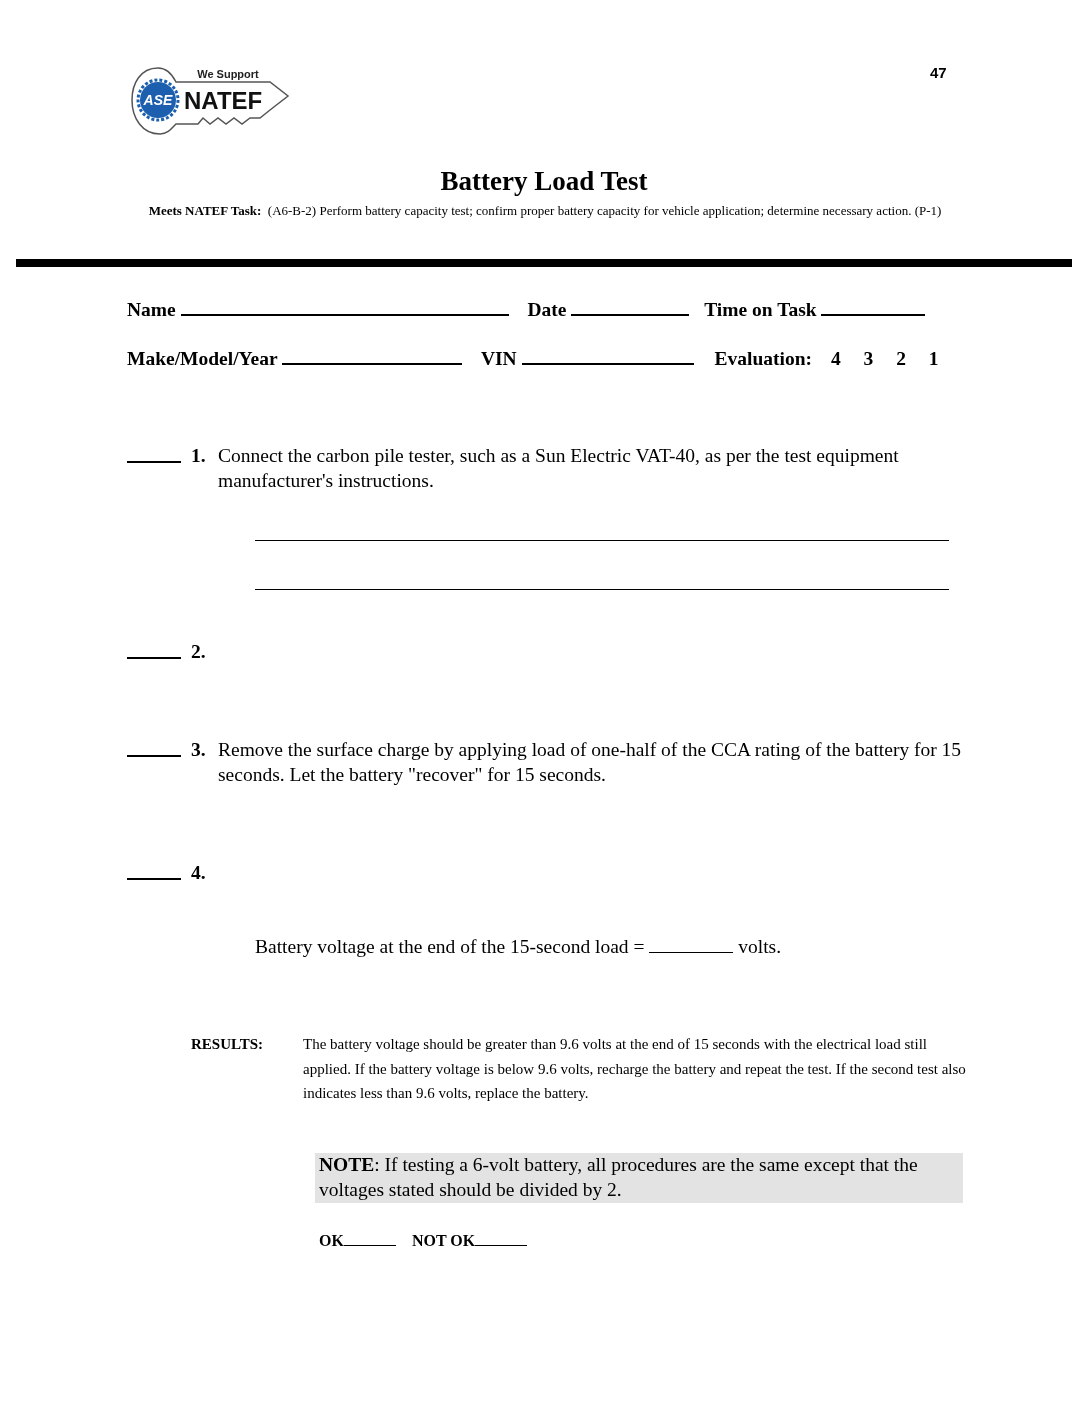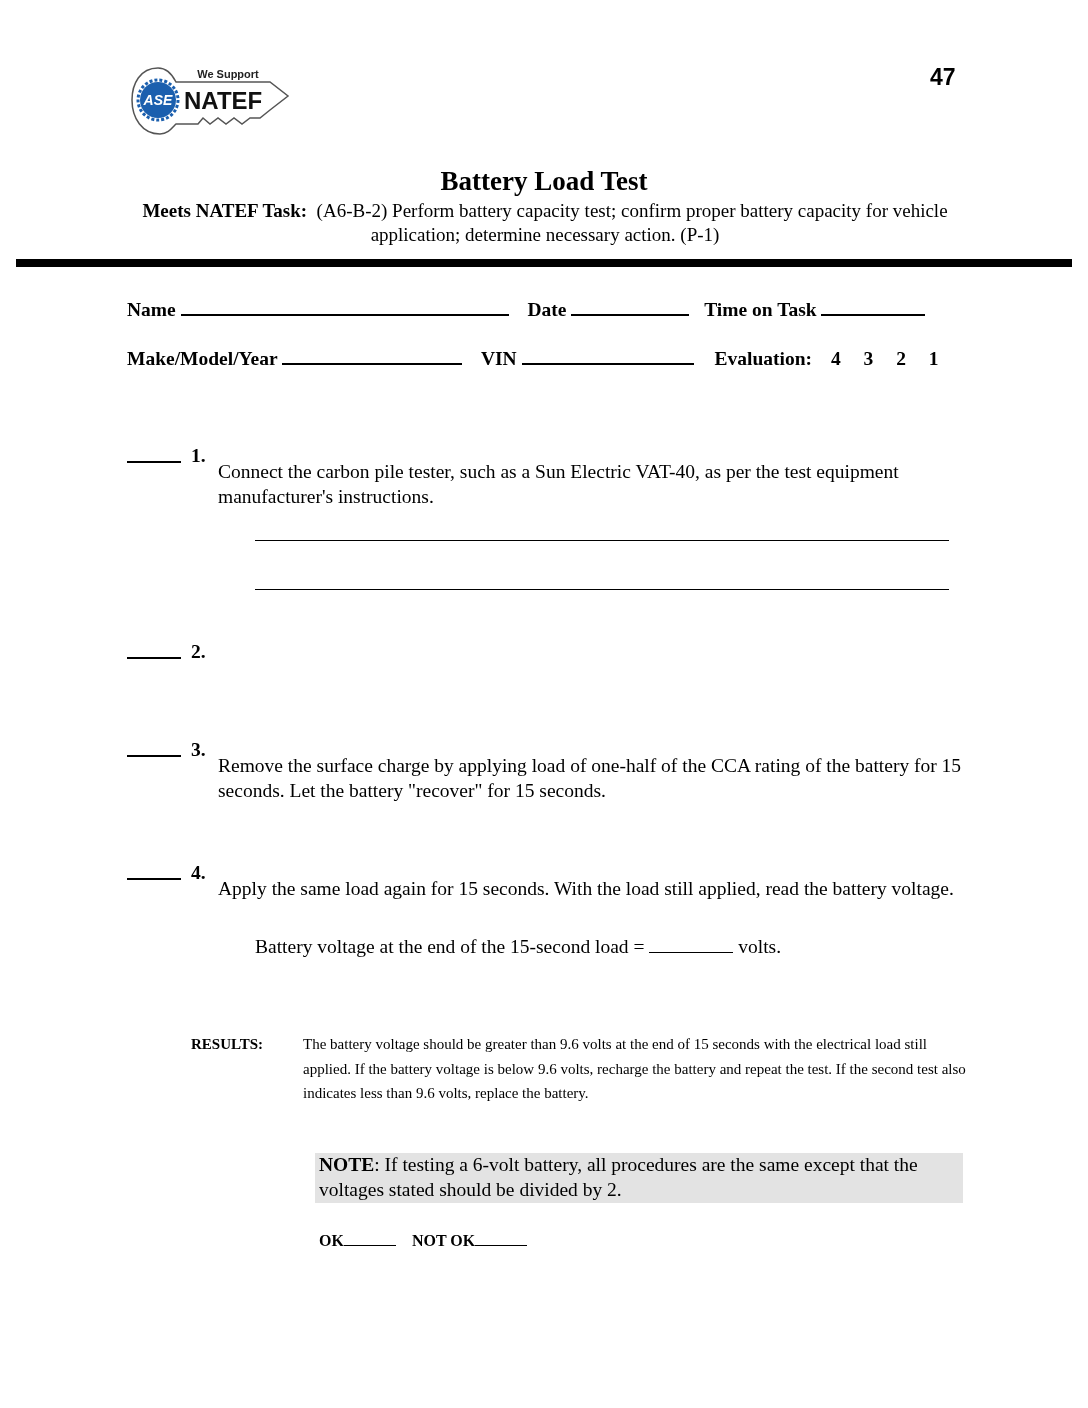--- a/index.html
+++ b/index.html
@@ -2,31 +2,31 @@
 <html><head>
 <meta charset="utf-8">
 <style>
   html, body { margin: 0; padding: 0; background: #ffffff; }
   body {
     width: 1088px; height: 1408px; position: relative; overflow: hidden;
     font-family: "Liberation Serif", "DejaVu Serif", serif; color: #000;
   }
   .abs { position: absolute; }
   .logo { left: 128px; top: 62px; width: 165px; height: 82px; }
-  .page-num { left: 930px; top: 64px; font-family: "Liberation Sans", sans-serif; font-weight: bold; font-size: 23px; }
+  .page-num { left: 930px; top: 64px; font-family: "Liberation Sans", sans-serif; font-weight: bold; font-size: 15px; }
   .title { left: 0; width: 1088px; top: 150px; text-align: center; font-size: 27px; font-weight: bold; margin-top: 16px; }
-  .task { left: 120px; width: 850px; top: 199px; text-align: center; font-size: 19px; line-height: 24px; }
+  .task { left: 120px; width: 850px; top: 199px; text-align: center; font-size: 13px; line-height: 24px; }
   .task b { font-weight: bold; }
   .rule { left: 16px; top: 259px; width: 1056px; height: 8px; background: #000; }
   .fields { font-size: 19.5px; font-weight: bold; white-space: nowrap; }
   .blank { display: inline-block; border-bottom: 2px solid #000; height: 18px; vertical-align: baseline; }
   .item { left: 127px; width: 840px; font-size: 19.5px; line-height: 25px; }
   .item .chk { position: absolute; left: 0; top: 0; width: 54px; height: 18px; border-bottom: 2px solid #000; }
   .item .num { position: absolute; left: 64px; top: 0; font-weight: bold; }
-  .item .txt { position: absolute; left: 91px; top: 0; width: 760px; margin-top: 16px; }
+  .item .txt { position: absolute; left: 91px; top: 0; width: 760px; }
   .write-line { left: 255px; width: 694px; height: 0; border-top: 1px solid #000; }
   .inline-blank { display: inline-block; border-bottom: 1.5px solid #000; height: 17px; vertical-align: baseline; }
   .results { left: 191px; width: 780px; font-size: 15px; line-height: 24.5px; }
   .results .lbl { position: absolute; left: 0; top: 0; font-weight: bold; }
   .results .body { position: absolute; left: 112px; top: 0; width: 665px; text-indent: 0; }
   .note { left: 315px; top: 1153px; width: 648px; height: 50px; background: #e3e3e3; font-size: 19.5px; line-height: 24.5px; padding: 0 0 0 4px; box-sizing: border-box; }
   .ok { left: 319px; top: 1228px; font-size: 16px; font-weight: bold; white-space: nowrap; }
 </style>
 </head>
 <body>
@@ -89,21 +89,20 @@
 
 <div class="abs item" style="top:737px; height:50px;">
   <span class="chk"></span>
   <span class="num">3.</span>
   <span class="txt">Remove the surface charge by applying load of one-half of the CCA rating of the battery for 15 seconds.  Let the battery "recover" for 15 seconds.</span>
 </div>
 
 <div class="abs item" style="top:860px; height:50px;">
   <span class="chk"></span>
   <span class="num">4.</span>
-  <span class="txt" style="width:750px;">Apply the same load again for 15 seconds.  With the load still applied, read the battery voltage.</span>
 </div>
 <div class="abs item" style="left:255px; top:934px; width:700px; height:26px;">
   <span>Battery voltage at the end of the 15-second load = </span><span class="inline-blank" style="width:84px;"></span><span> volts.</span>
 </div>
 
 <div class="abs results" style="top:1032px; height:100px;">
   <span class="lbl">RESULTS:</span>
   <span class="body">The battery voltage should be greater than 9.6 volts at the end of 15 seconds with the electrical load still applied.  If the battery voltage is below 9.6 volts, recharge the battery and repeat the test.  If the second test also indicates less than 9.6 volts, replace the battery.</span>
 </div>
 

